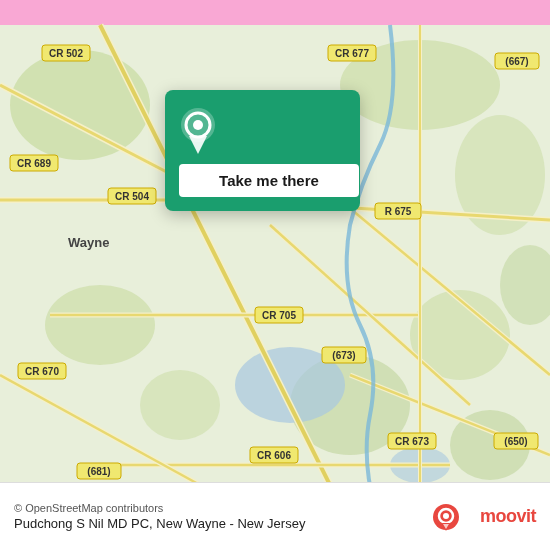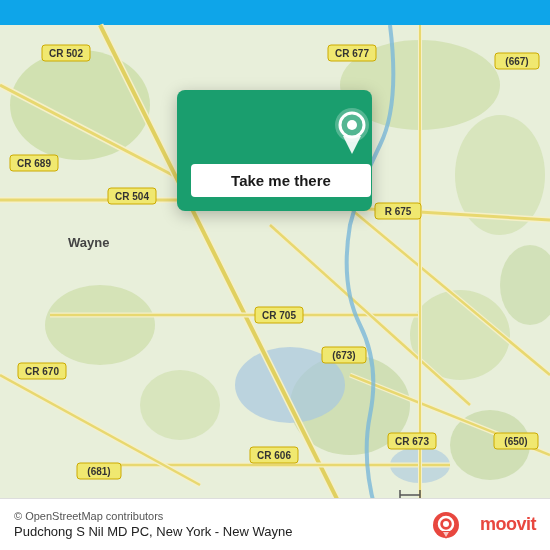--- a/index.html
+++ b/index.html
@@ -8,42 +8,42 @@
       height: 550px;
       overflow: hidden;
       font-family: Arial, sans-serif;
       position: relative;
     }
 
     #map-container {
       width: 550px;
       height: 550px;
       position: relative;
-      background-color: #0ea5e9;
+      background-color: #f9a8d4;
       overflow: hidden;
     }
 
     
     #map-svg {
       position: absolute;
       top: 0; left: 0;
       width: 100%; height: 100%;
     }
 
     
     #popup-card {
       position: absolute;
       top: 90px;
-      left: 177px;
+      left: 165px;
       width: 195px;
       background: #1a9e6e;
       border-radius: 8px;
       display: flex;
       flex-direction: column;
-      align-items: flex-end;
+      align-items: flex-start;
       padding: 18px 1px 14px 14px;
       box-shadow: 0 4px 16px rgba(0,0,0,0.25);
       cursor: pointer;
     }
 
     #pin-icon {
       width: 38px;
       height: 46px;
       margin-bottom: 10px;
     }
@@ -67,21 +67,21 @@
       position: absolute;
       bottom: 0;
       left: 0;
       width: 100%;
       background: white;
       padding: 10px 14px;
       display: flex;
       align-items: center;
       justify-content: space-between;
       border-top: 1px solid #ddd;
-      height: 52px;
+      height: 68px;
     }
 
     #attribution {
       font-size: 11px;
       color: #555;
     }
 
     #moovit-logo {
       display: flex;
       align-items: center;
@@ -217,21 +217,21 @@
       <circle cx="19" cy="17" r="5" fill="white"></circle>
       <polygon points="19,46 10,28 28,28" fill="white" opacity="0.9"></polygon>
     </svg>
 
     <button id="take-me-there-btn">Take me there</button>
   </div>
 
   <div id="bottom-bar">
     <div style="display:flex; flex-direction:column; gap:2px;">
       <span id="attribution">© OpenStreetMap contributors</span>
-      <span id="place-name">Pudchong S Nil MD PC, New York - New Wayne</span>
+      <span id="place-name">Pudchong S Nil MD PC, New Wayne - New Jersey</span>
     </div>
     <div id="moovit-logo">
 
       <svg id="moovit-icon" viewBox="0 0 28 28" xmlns="http://www.w3.org/2000/svg">
         <circle cx="14" cy="14" r="13" fill="#e8473f"></circle>
         <circle cx="14" cy="13" r="7" fill="none" stroke="white" stroke-width="2.5"></circle>
         <circle cx="14" cy="13" r="3" fill="white"></circle>
         <polygon points="14,28 10,20 18,20" fill="#e8473f"></polygon>
         <polygon points="14,26 11,21 17,21" fill="white" opacity="0.7"></polygon>
       </svg>

